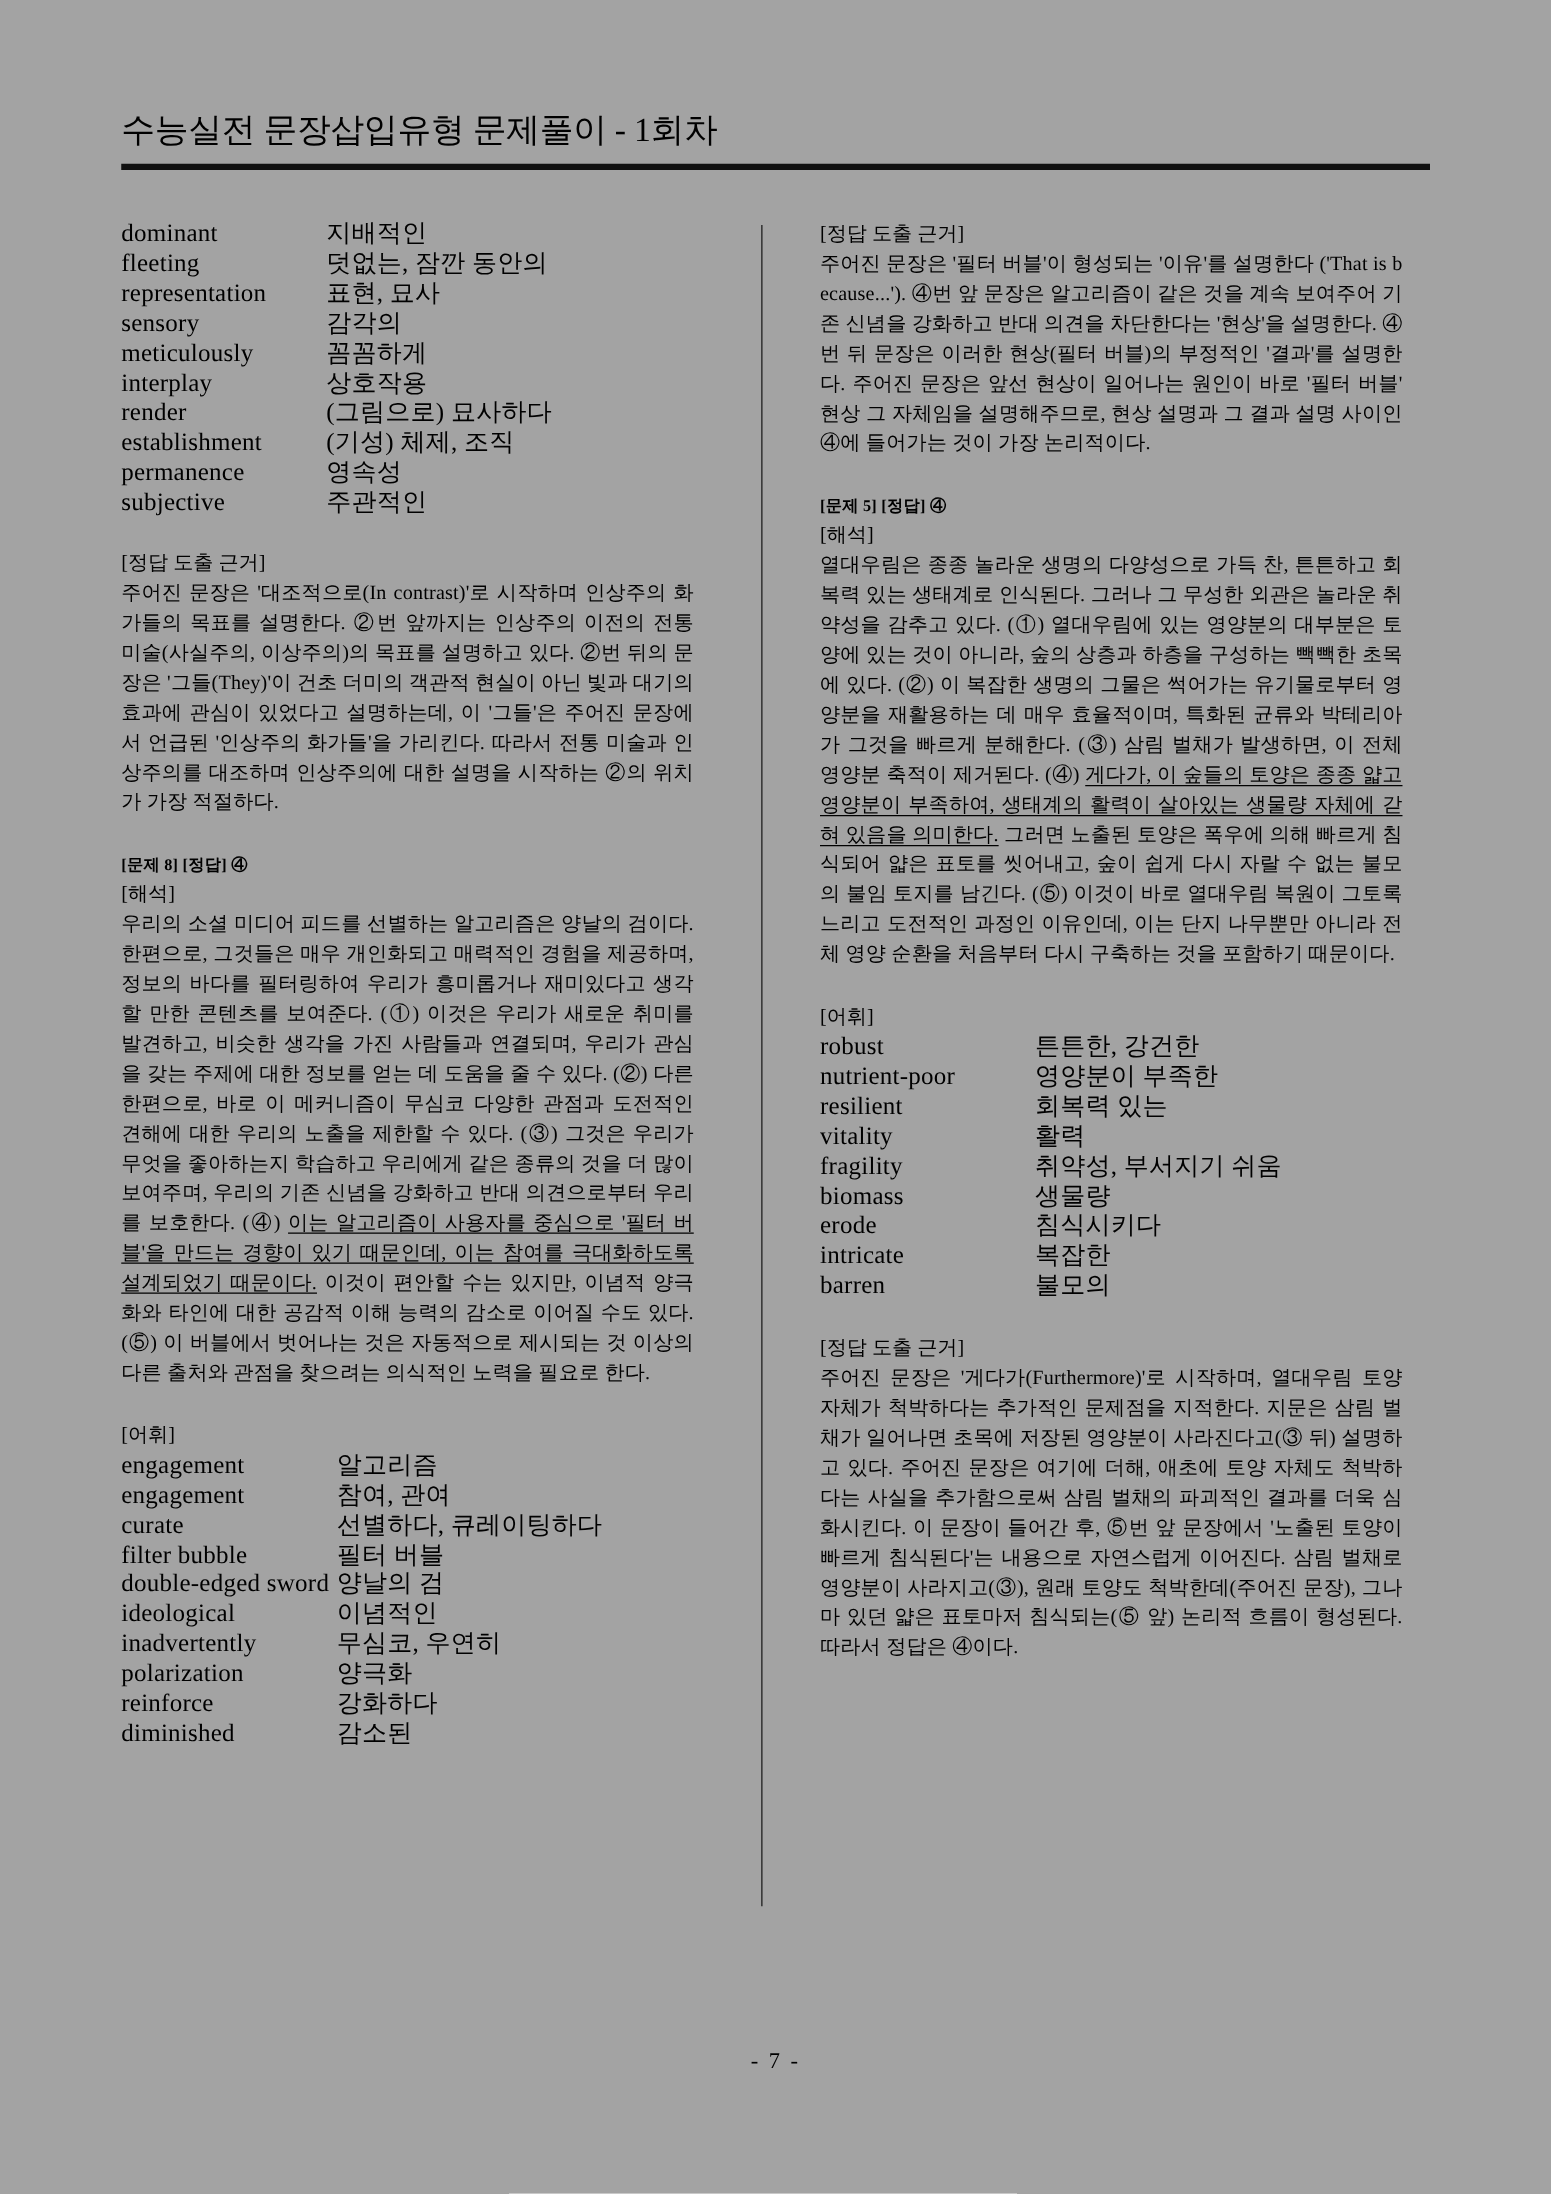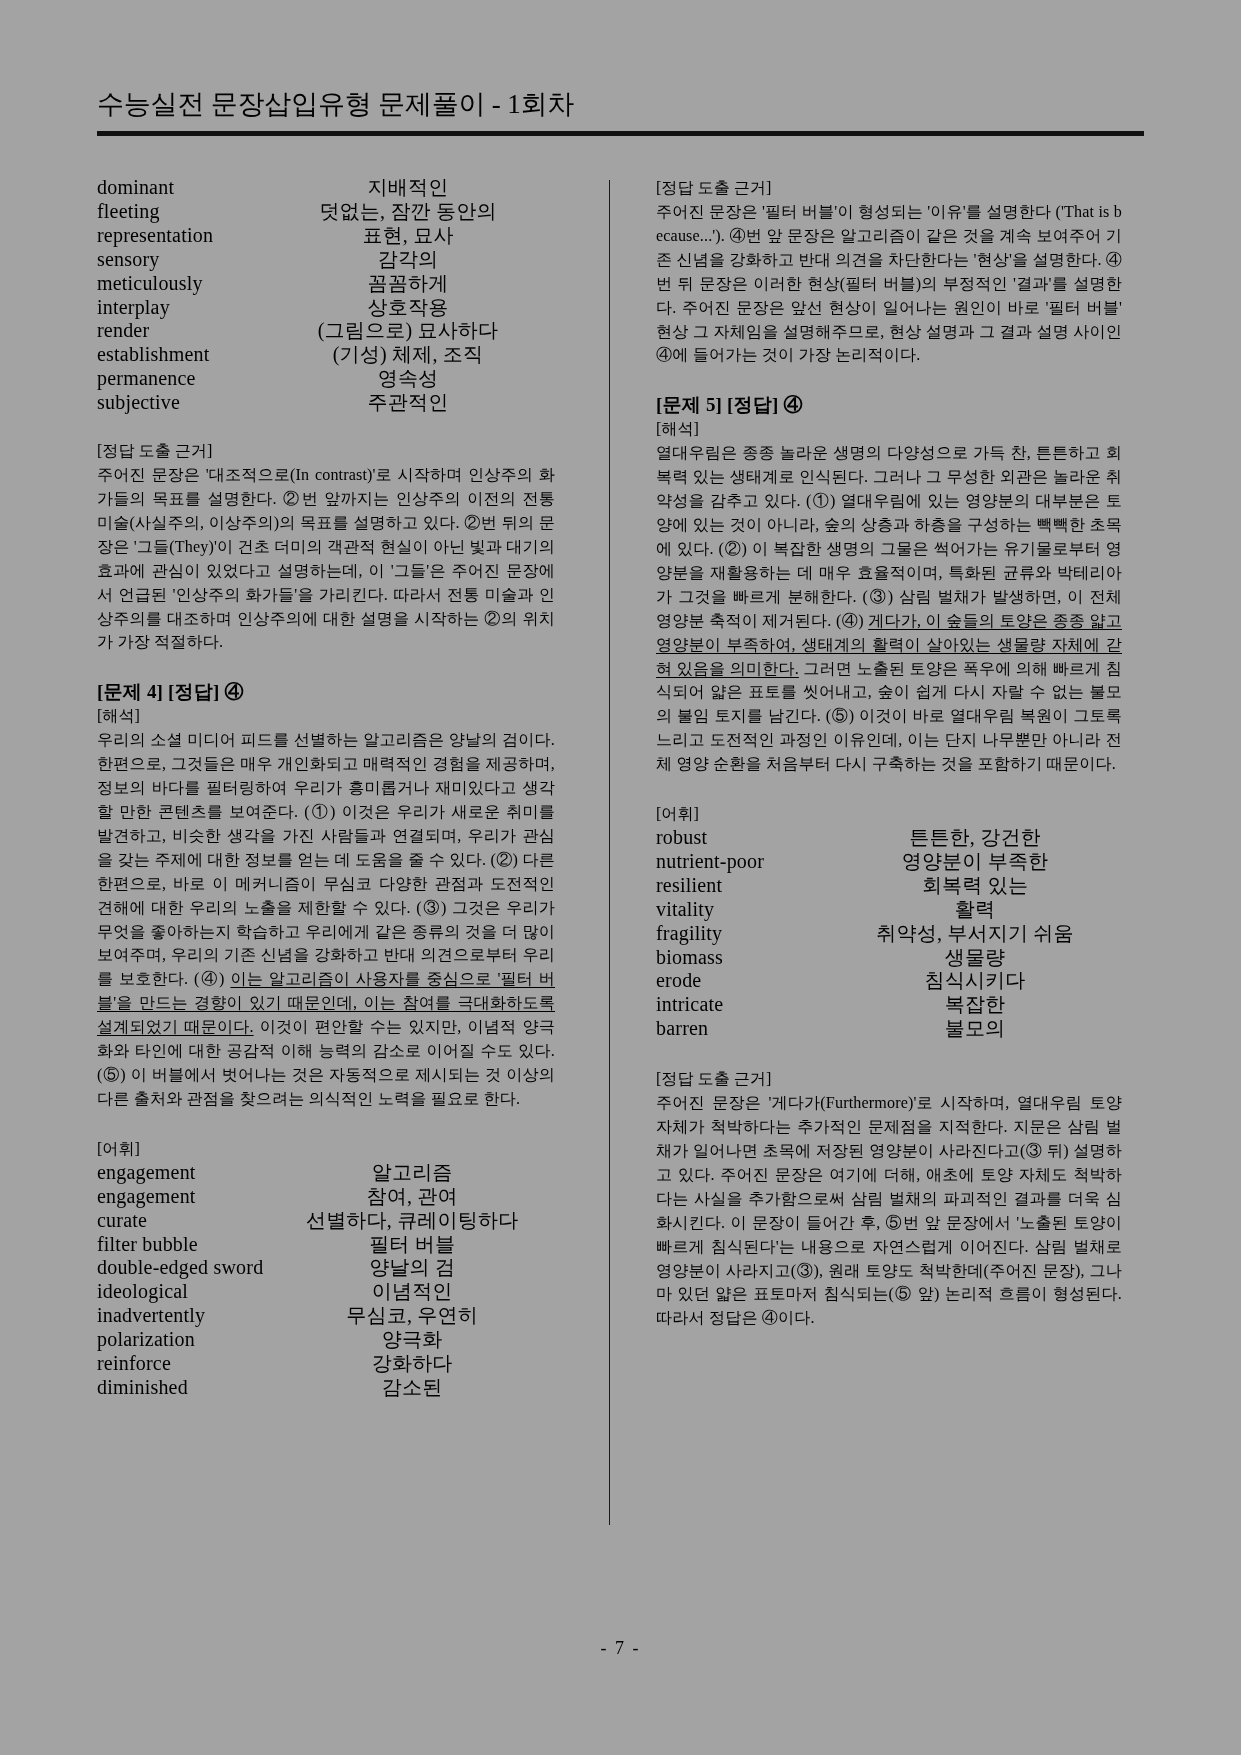--- a/index.html
+++ b/index.html
@@ -74,21 +74,21 @@
     text-justify: inter-character;
     word-break: break-all;
     margin: 0;
     letter-spacing: 0.15px;
   }
   .para .u {
     text-decoration: underline;
     text-underline-offset: 2.5px;
   }
   .section-head {
-    font-size: 19px;
+    font-size: 13px;
     line-height: 24px;
     font-weight: bold;
     margin: 0;
     letter-spacing: 0.2px;
   }
   .label {
     font-size: 16.1px;
     line-height: 24px;
     margin: 0;
   }
@@ -107,21 +107,20 @@
     vertical-align: top;
     white-space: nowrap;
   }
   .vocab .term {
     width: 158px;
     padding-right: 6px;
     letter-spacing: 0.2px;
   }
   .vocab .meaning {
     letter-spacing: 0.2px;
-    text-align: center;
   }
   .vocab.wide .term { width: 166px; }
 
   
   .page-footer {
     position: absolute;
     left: 0;
     right: 0;
     bottom: 96px;
     text-align: center;
@@ -188,21 +187,21 @@
         </tbody>
       </table>
 
       <div class="gap-md"></div>
 
       <div class="label">[정답 도출 근거]</div>
       <p class="para">주어진 문장은 '대조적으로(In contrast)'로 시작하며 인상주의 화가들의 목표를 설명한다. ②번 앞까지는 인상주의 이전의 전통 미술(사실주의, 이상주의)의 목표를 설명하고 있다. ②번 뒤의 문장은 '그들(They)'이 건초 더미의 객관적 현실이 아닌 빛과 대기의 효과에 관심이 있었다고 설명하는데, 이 '그들'은 주어진 문장에서 언급된 '인상주의 화가들'을 가리킨다. 따라서 전통 미술과 인상주의를 대조하며 인상주의에 대한 설명을 시작하는 ②의 위치가 가장 적절하다.</p>
 
       <div class="gap-lg"></div>
 
-      <div class="section-head">[문제 4] [정답] ④</div>
+      <div class="section-head">[문제 8] [정답] ④</div>
       <div class="label">[해석]</div>
       <p class="para"><span>우리의 소셜 미디어 피드를 선별하는 알고리즘은 양날의 검이다. 한편으로, 그것들은 매우 개인화되고 매력적인 경험을 제공하며, 정보의 바다를 필터링하여 우리가 흥미롭거나 재미있다고 생각할 만한 콘텐츠를 보여준다. (①) 이것은 우리가 새로운 취미를 발견하고, 비슷한 생각을 가진 사람들과 연결되며, 우리가 관심을 갖는 주제에 대한 정보를 얻는 데 도움을 줄 수 있다. (②) 다른 한편으로, 바로 이 메커니즘이 무심코 다양한 관점과 도전적인 견해에 대한 우리의 노출을 제한할 수 있다. (③) 그것은 우리가 무엇을 좋아하는지 학습하고 우리에게 같은 종류의 것을 더 많이 보여주며, 우리의 기존 신념을 강화하고 반대 의견으로부터 우리를 보호한다. (④) </span><span class="u">이는 알고리즘이 사용자를 중심으로 '필터 버블'을 만드는 경향이 있기 때문인데, 이는 참여를 극대화하도록 설계되었기 때문이다.</span><span> 이것이 편안할 수는 있지만, 이념적 양극화와 타인에 대한 공감적 이해 능력의 감소로 이어질 수도 있다. (⑤) 이 버블에서 벗어나는 것은 자동적으로 제시되는 것 이상의 다른 출처와 관점을 찾으려는 의식적인 노력을 필요로 한다.</span></p>
 
       <div class="gap-lg"></div>
 
       <div class="label">[어휘]</div>
       <table class="vocab">
         <tbody>
           <tr>
             <td class="term">engagement</td>

